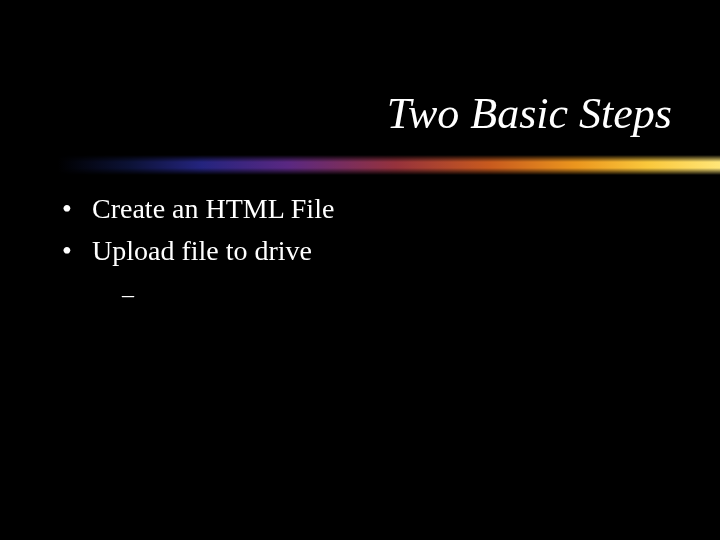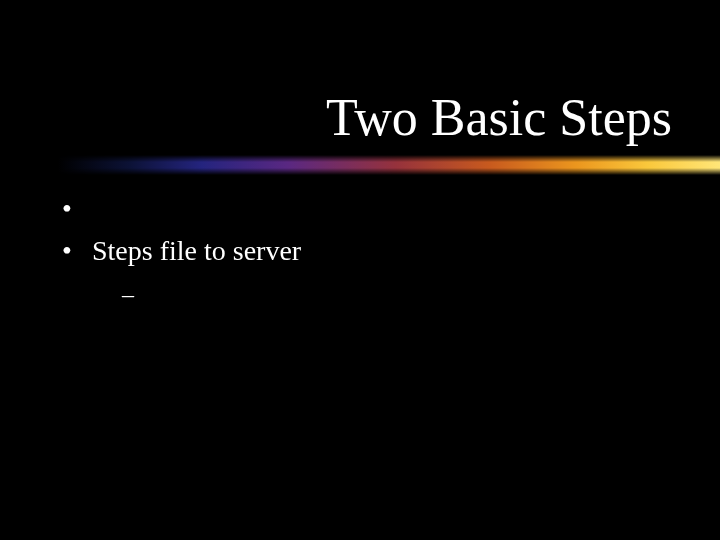--- a/index.html
+++ b/index.html
@@ -14,21 +14,22 @@
   .slide {
     position: relative;
     width: 720px;
     height: 540px;
     color: #ffffff;
   }
   .title {
     position: absolute;
     top: 88px;
     right: 48px;
-    font-size: 52px;
+    font-size: 44px;
+    font-style: italic;
     color: #ffffff;
     white-space: nowrap;
   }
   .divider {
     position: absolute;
     left: 0;
     right: 0;
     top: 155px;
     height: 20px;
     background: linear-gradient(
@@ -84,25 +85,26 @@
 <div class="slide">
 
   <div class="title">Two Basic Steps</div>
 
   <div class="divider"></div>
 
   <div class="content">
 
     <div class="bullet-l1">
       <span class="dot">•</span>
+      <span>Create an HTML File</span>
     </div>
 
     <div class="bullet-l1">
       <span class="dot">•</span>
-      <span>Steps file to server</span>
+      <span>Upload file to drive</span>
     </div>
 
     <div class="sub">
       <span class="dash">–</span>
     </div>
 
   </div>
 </div>
 
 </body></html>

